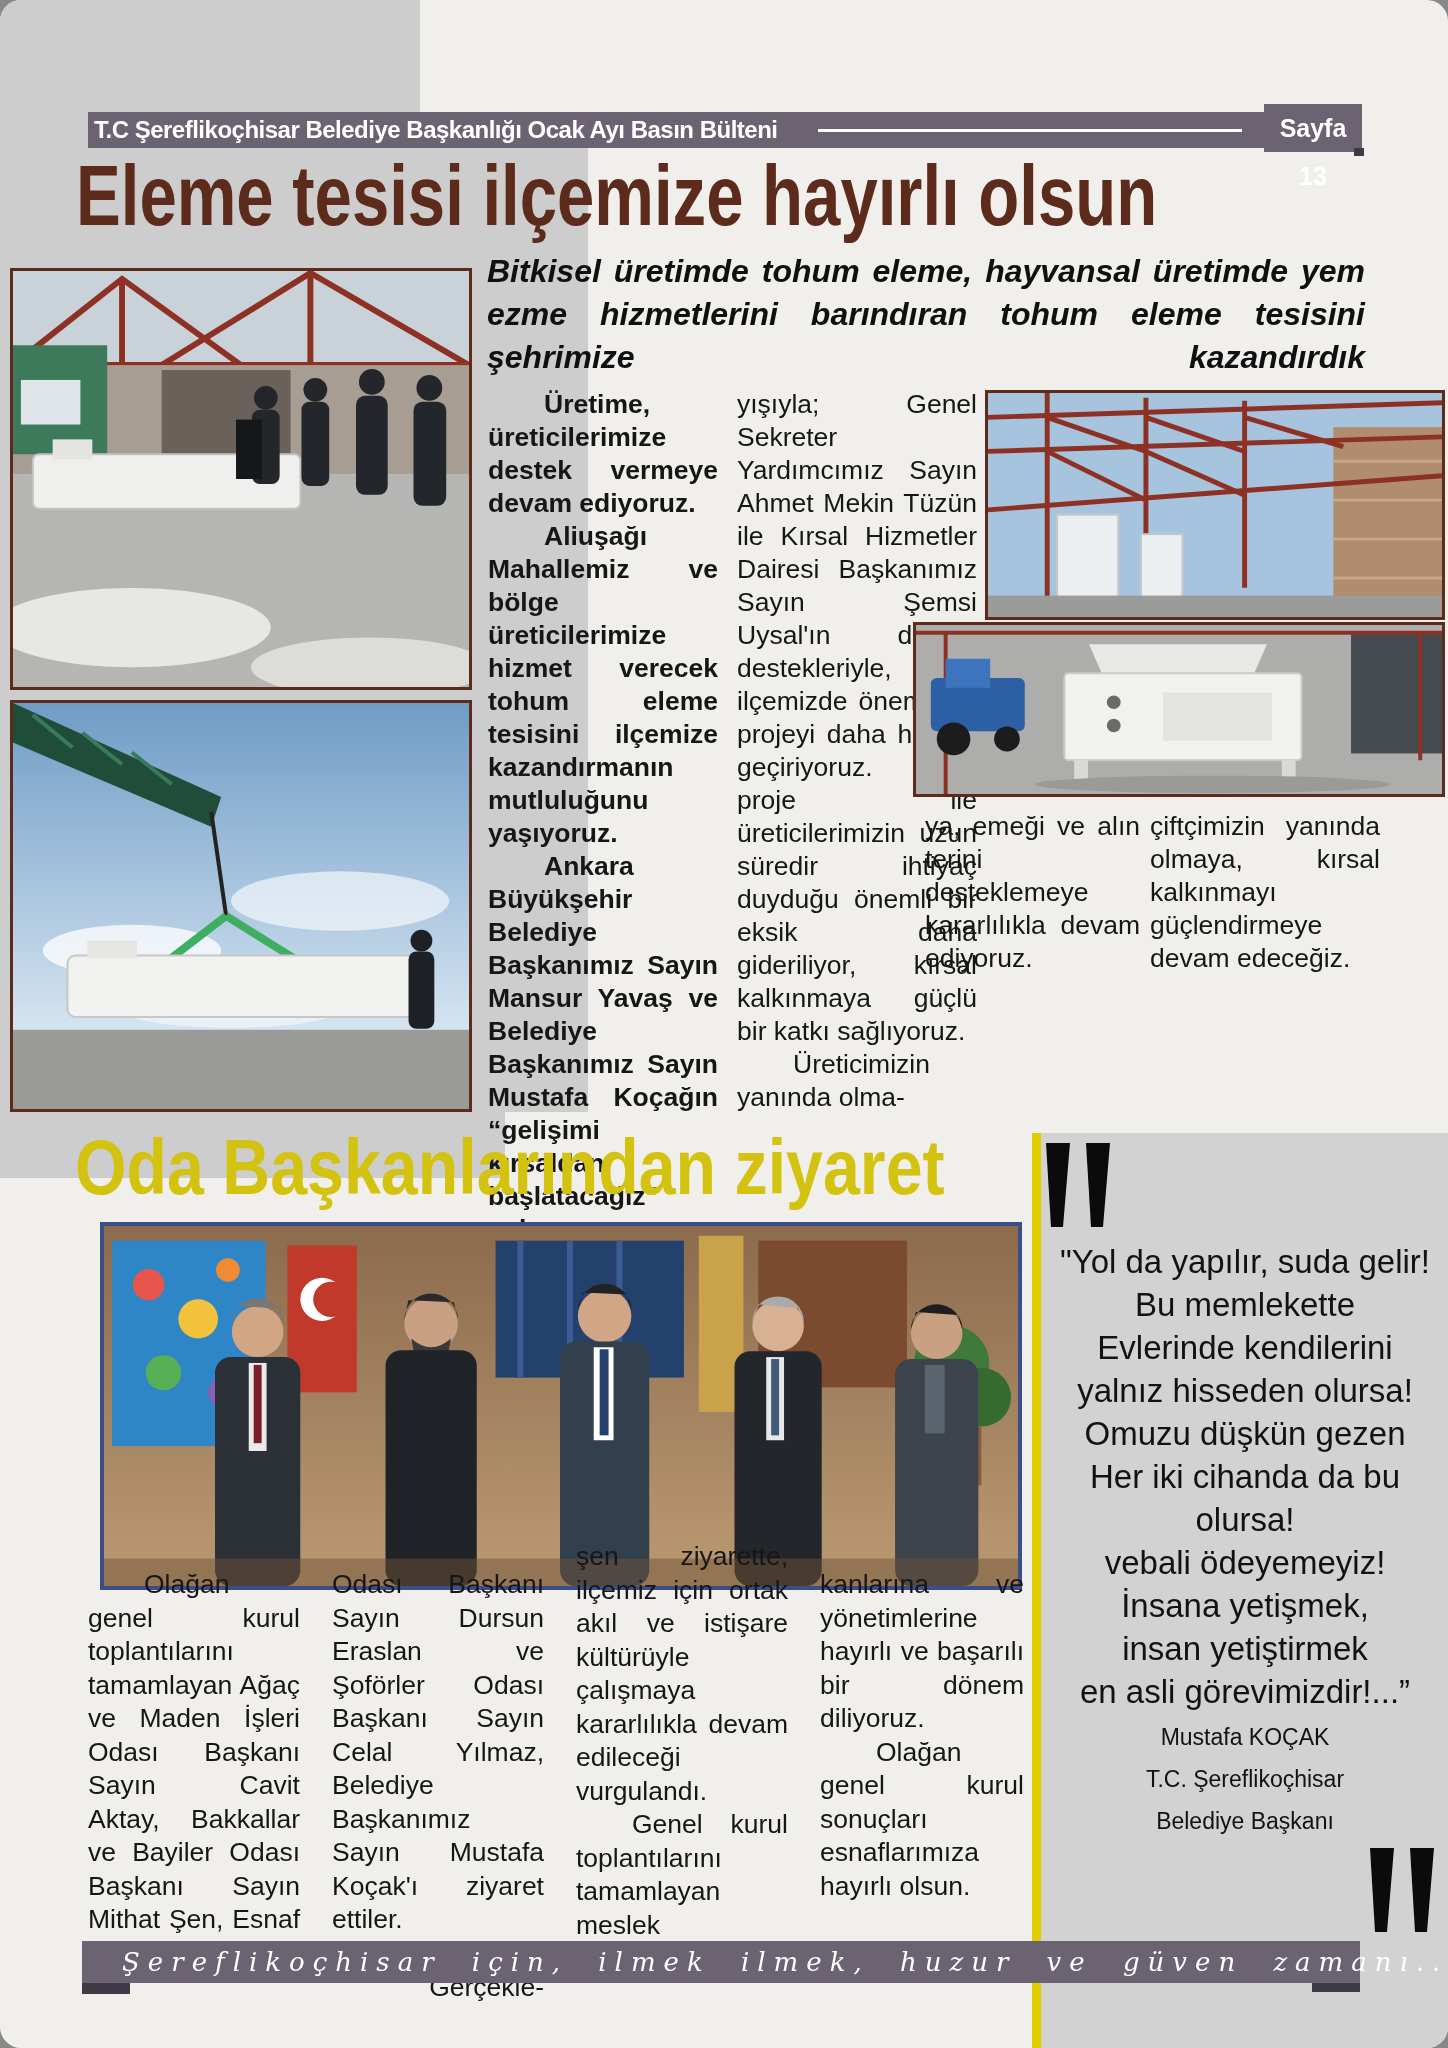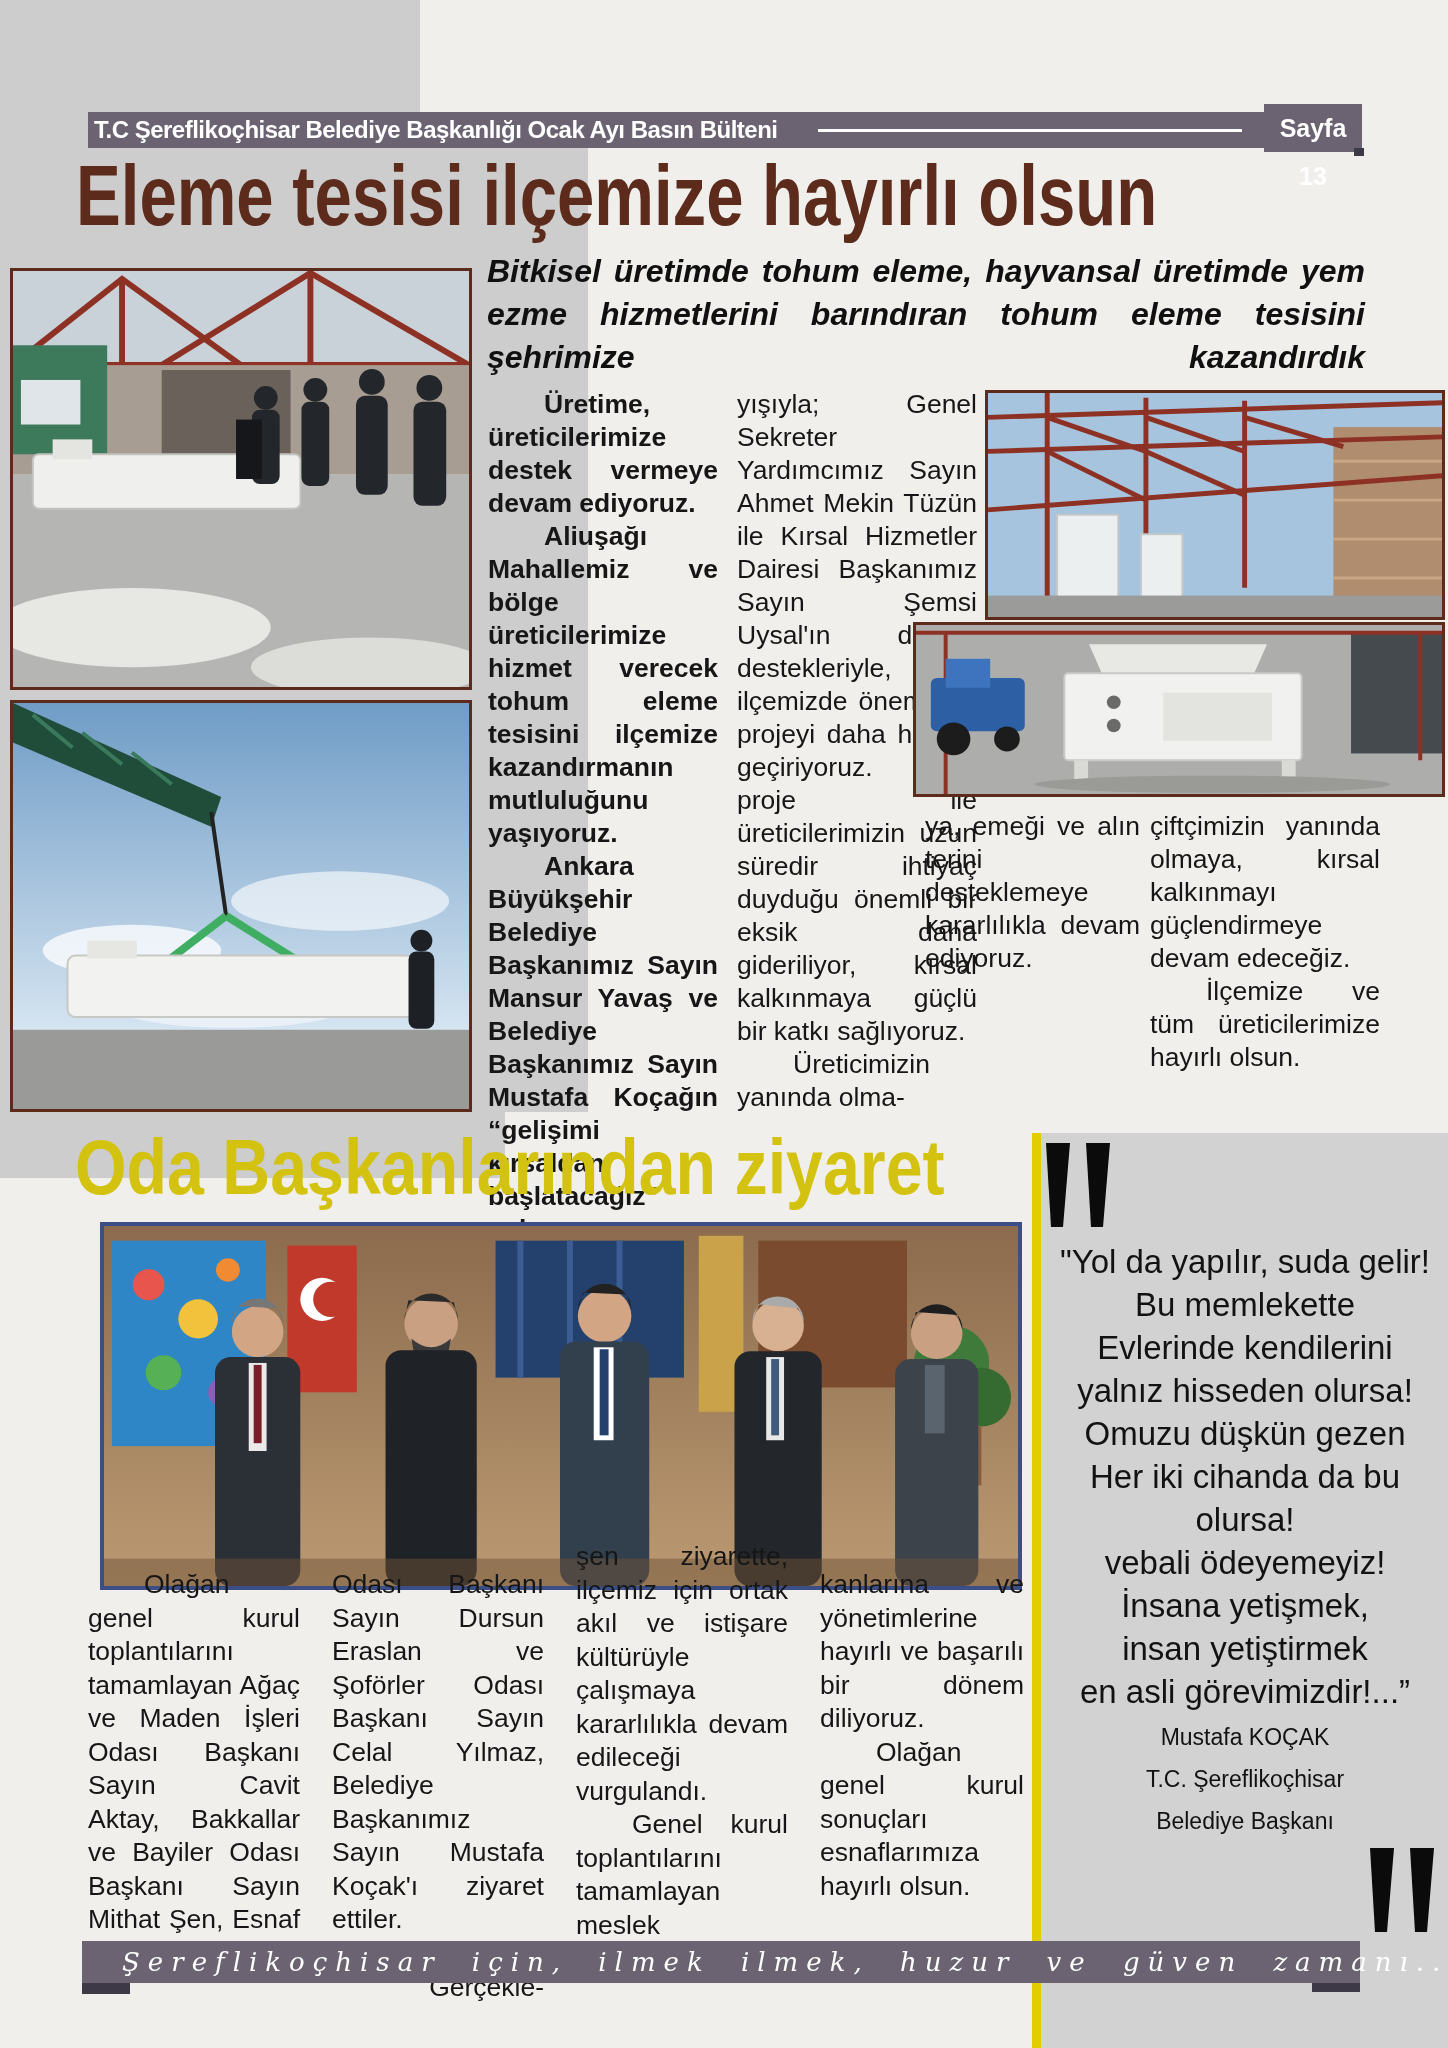--- a/index.html
+++ b/index.html
@@ -11,21 +11,21 @@
     --photo-border-maroon:#5c2b1c;
     --photo-border-navy:#3b4f86;
     --page-bg:#f1efec;
     --block-gray:#cdcdcd;
     --body-ink:#161616;
   }
   html,body{margin:0;padding:0;background:#888;}
   .page{
     position:relative;width:1448px;height:2048px;margin:0 auto;
     background:var(--page-bg);overflow:hidden;
-    font-family:"Liberation Sans",sans-serif;color:var(--body-ink);
+    font-family:"Liberation Sans",sans-serif;color:var(--body-ink);border-radius:21px;
   }
   .abs{position:absolute;}
 
   
   .bg-top-strip{left:0;top:0;width:420px;height:112px;background:var(--block-gray);}
   .bg-left-block{left:0;top:112px;width:588px;height:1000px;background:var(--block-gray);}
   .bg-under-photo{left:0;top:1110px;width:505px;height:68px;background:var(--block-gray);}
   .sidebar-bg{left:1032px;top:1133px;width:416px;height:915px;background:var(--sidebar-gray);border-left:9px solid var(--accent-yellow);box-sizing:border-box;}
 
   
@@ -114,21 +114,20 @@
     </div>
   <div class="abs col colB cont">
       <p>yışıyla; Genel Sekreter Yardımcımız Sayın Ahmet Mekin Tüzün ile Kırsal Hizmetler Dairesi Başkanımız Sayın Şemsi Uysal'ın değerli destekleriyle, ilçemizde önemli bir projeyi daha hayata geçiriyoruz. Bu proje ile üreticilerimizin uzun süredir ihtiyaç duyduğu önemli bir eksik daha gideriliyor, kırsal kalkınmaya güçlü bir katkı sağlıyoruz.</p>
       <p>Üreticimizin yanında olma-</p>
     </div>
   <div class="abs col colC cont">
       <p>ya, emeği ve alın terini desteklemeye kararlılıkla devam ediyoruz.</p>
     </div>
   <div class="abs col colD cont">
       <p>çiftçimizin yanında olmaya, kırsal kalkınmayı güçlendirmeye devam edeceğiz.</p>
-      <p>İlçemize ve tüm üreticilerimize hayırlı olsun.</p>
     </div>
 
   <div class="abs photo photo-left1">
     <svg viewBox="0 0 460 420" preserveAspectRatio="none">
       <rect x="0" y="0" width="460" height="130" fill="#c9d2d8"></rect>
       <g stroke="#8e3125" stroke-width="6" fill="none">
         <path d="M0,95 L110,8 L230,95"></path>
           <path d="M110,8 L110,95"></path>
         <path d="M150,95 L300,2 L460,95"></path>
           <path d="M300,2 L300,95"></path>

